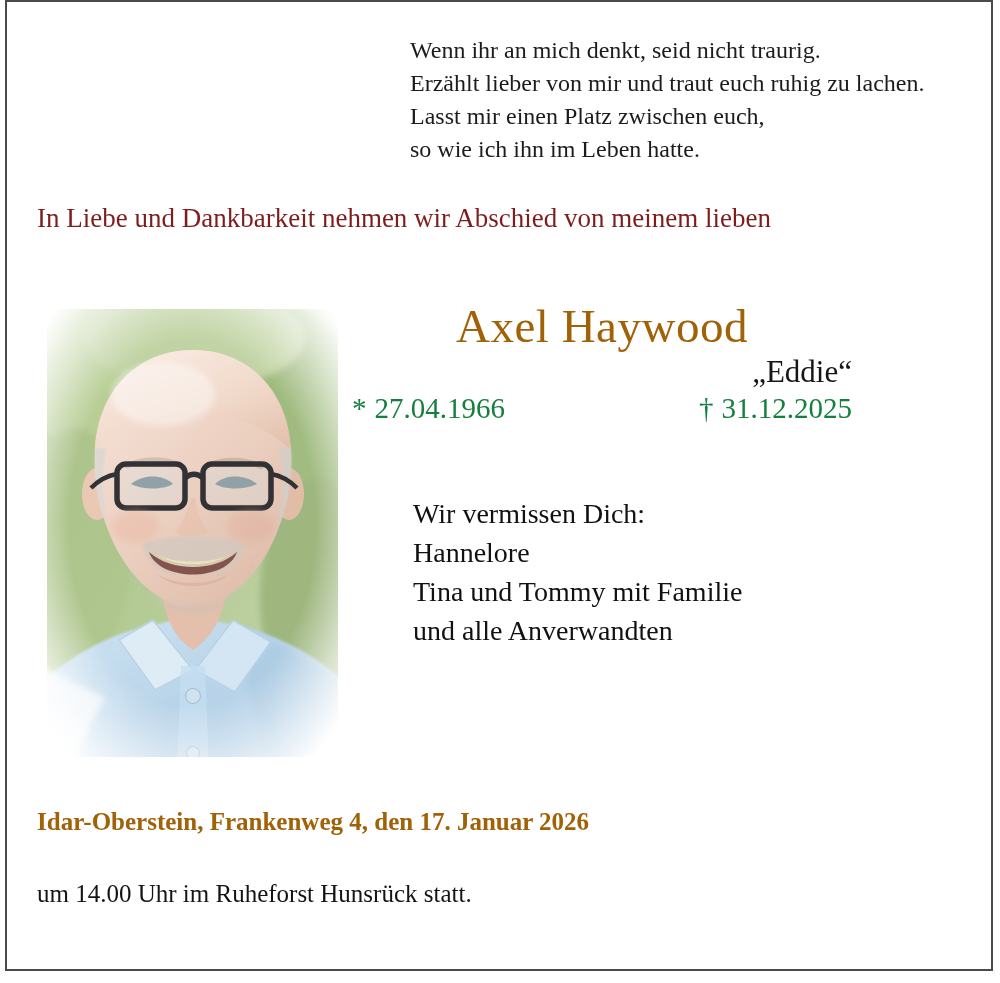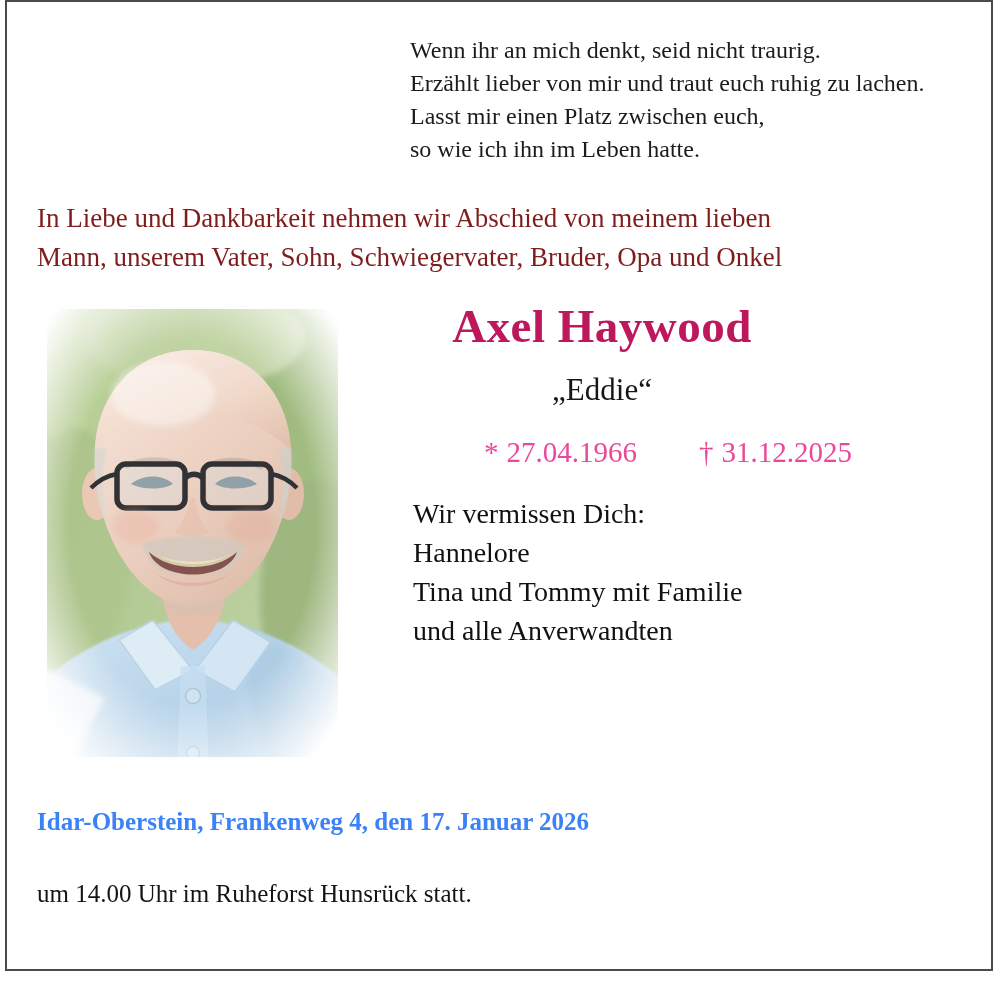--- a/index.html
+++ b/index.html
@@ -71,38 +71,39 @@
   
   .name-block {
     position: absolute;
     left: 345px;
     top: 298px;
     width: 500px;
     text-align: center;
   }
   .deceased-name {
     font-size: 47px;
-    font-weight: bold;
+    font-weight: normal;
     letter-spacing: 0.5px;
     line-height: 52px;
-    color: #be185d;
+    color: #a16207;
   }
   .nickname {
     font-size: 31px;
     line-height: 38px;
     color: #161616;
-    margin-top: 19px;
+    margin-top: 1px;
+    text-align: right;
   }
   .dates {
-    margin-top: 26px;
+    margin-top: 0;
     font-size: 29px;
     line-height: 34px;
-    color: #ec4899;
+    color: #15803d;
     display: flex;
-    justify-content: flex-end;
+    justify-content: space-between;
   }
   .date-birth { margin-right: 62px; }
   .sym { margin-right: 8px; }
 
   
   .family {
     position: absolute;
     left: 406px;
     top: 492px;
     width: 540px;
@@ -116,21 +117,21 @@
   }
 
   
   .place-line {
     position: absolute;
     left: 30px;
     top: 806px;
     font-size: 25px;
     font-weight: bold;
     white-space: nowrap;
-    color: #3b82f6;
+    color: #a16207;
   }
 
   
   .ceremony {
     position: absolute;
     left: 30px;
     top: 874px;
     width: 935px;
   }
   .ceremony-line {
@@ -147,21 +148,20 @@
 
   <div class="poem">
     <div class="poem-line">Wenn ihr an mich denkt, seid nicht traurig.</div>
     <div class="poem-line">Erzählt lieber von mir und traut euch ruhig zu lachen.</div>
     <div class="poem-line">Lasst mir einen Platz zwischen euch,</div>
     <div class="poem-line">so wie ich ihn im Leben hatte.</div>
   </div>
 
   <div class="intro">
     <div class="intro-line">In Liebe und Dankbarkeit nehmen wir Abschied von meinem lieben</div>
-    <div class="intro-line">Mann, unserem Vater, Sohn, Schwiegervater, Bruder, Opa und Onkel</div>
   </div>
 
   <div class="photo-wrap">
     <svg viewBox="0 0 315 470" xmlns="http://www.w3.org/2000/svg" aria-hidden="true">
       <defs>
         <linearGradient id="bgGreen" x1="0" y1="0" x2="1" y2="1">
           <stop offset="0%" stop-color="#9dba78"></stop>
           <stop offset="45%" stop-color="#aec78d"></stop>
           <stop offset="100%" stop-color="#c3d3a6"></stop>
         </linearGradient>

